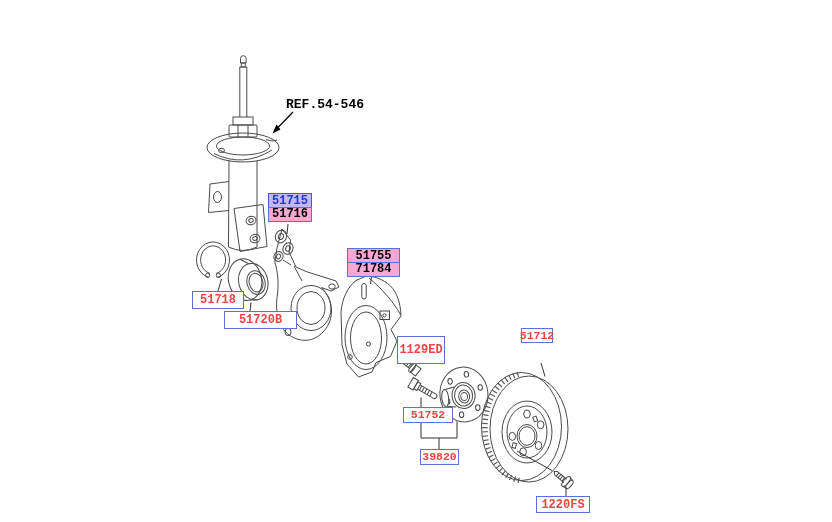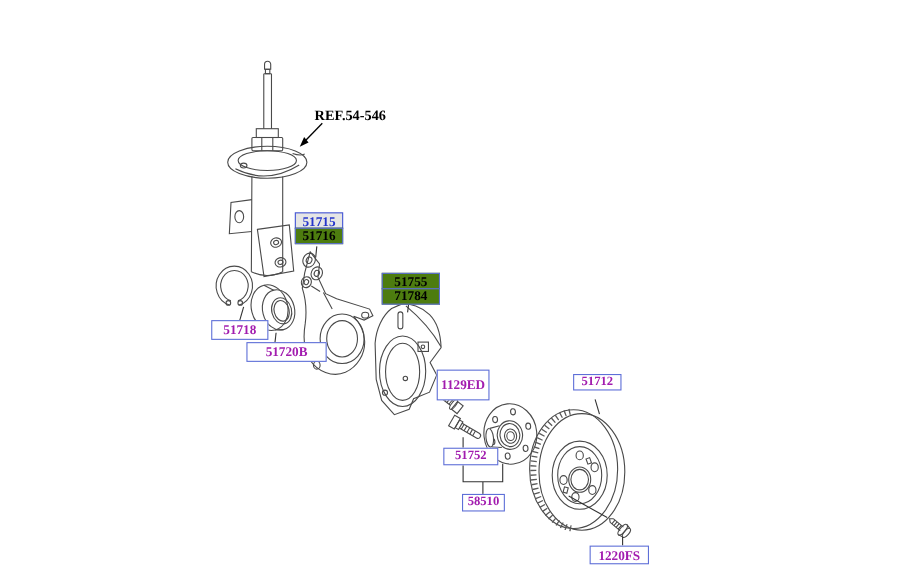--- a/index.html
+++ b/index.html
@@ -1,28 +1,28 @@
 <!DOCTYPE html>
 <html><head>
 <meta charset="utf-8">
 <style>
   html,body{margin:0;padding:0;background:#fff;}
   .canvas{position:relative;width:832px;height:522px;background:#fff;overflow:hidden;
-          font-family:Liberation Serif, serif;}
+          font-family:Liberation Mono, monospace;}
   .canvas svg{position:absolute;left:0;top:0;z-index:1;}
   .plabel{position:absolute;box-sizing:border-box;border:1.5px solid #5e6fd8;background:#fff;
-          color:#a21caf;font-weight:bold;font-size:12px;line-height:1;display:flex;align-items:center;
+          color:#ef4444;font-weight:bold;font-size:12px;line-height:1;display:flex;align-items:center;
           justify-content:center;z-index:2;cursor:pointer;}
   .plabel.small{font-size:11.5px;}
   .pair{position:absolute;display:flex;flex-direction:column;z-index:2;}
-  .pair .cell{box-sizing:border-box;border:1.5px solid #5e6fd8;width:100%;height:15px;background:#4d7c0f;
+  .pair .cell{box-sizing:border-box;border:1.5px solid #5e6fd8;width:100%;height:15px;background:#f9a8d4;
           color:#000;font-weight:bold;font-size:12px;line-height:1;display:flex;align-items:center;
           justify-content:center;cursor:pointer;}
   .pair .cell + .cell{margin-top:-1.5px;}
-  .cell.selected{background:#e5e5e5;color:#2535cc;border-color:#4456d6;}
+  .cell.selected{background:#c4b5fd;color:#2535cc;border-color:#4456d6;}
   .ref{position:absolute;color:#000;font-weight:bold;font-size:13px;z-index:2;cursor:pointer;}
 </style>
 </head>
 <body>
 
 <div class="canvas">
 
   <svg width="832" height="522" viewBox="0 0 832 522">
 
     <g stroke="#4a4a4a" fill="none" stroke-width="1">
@@ -177,17 +177,17 @@
 
   <div class="pair" style="left:347px;top:248px;width:53px">
     <div class="cell">51755</div>
     <div class="cell">71784</div>
   </div>
 
   <div class="plabel" style="left:192px;top:291px;width:52px;height:18px">51718</div>
   <div class="plabel" style="left:224px;top:311px;width:73px;height:18px">51720B</div>
   <div class="plabel" style="left:397px;top:336px;width:48px;height:28px">1129ED</div>
   <div class="plabel small" style="left:403px;top:407px;width:50px;height:16px">51752</div>
-  <div class="plabel small" style="left:420px;top:449px;width:39px;height:16px">58510</div>
-  <div class="plabel small" style="left:521px;top:340px;width:44px;height:15px">51712</div>
+  <div class="plabel small" style="left:420px;top:449px;width:39px;height:16px">39820</div>
+  <div class="plabel small" style="left:521px;top:328px;width:32px;height:15px">51712</div>
   <div class="plabel" style="left:536px;top:496px;width:54px;height:17px">1220FS</div>
 
 </div>
 
 </body></html>

